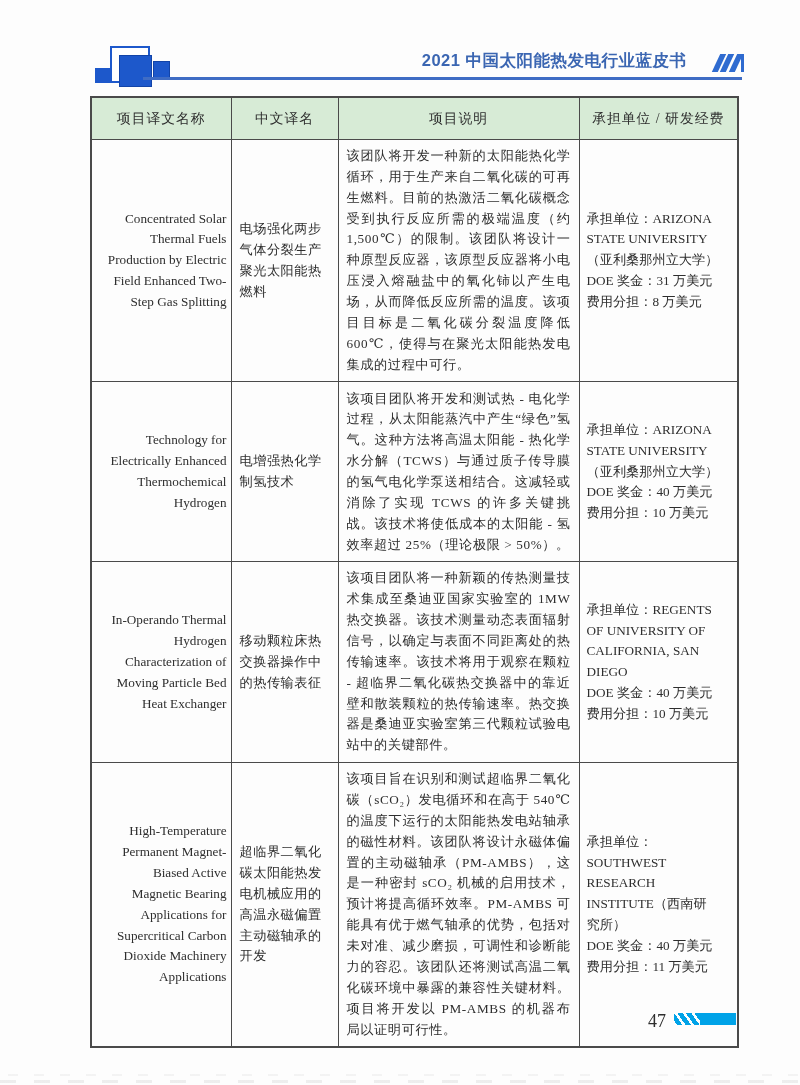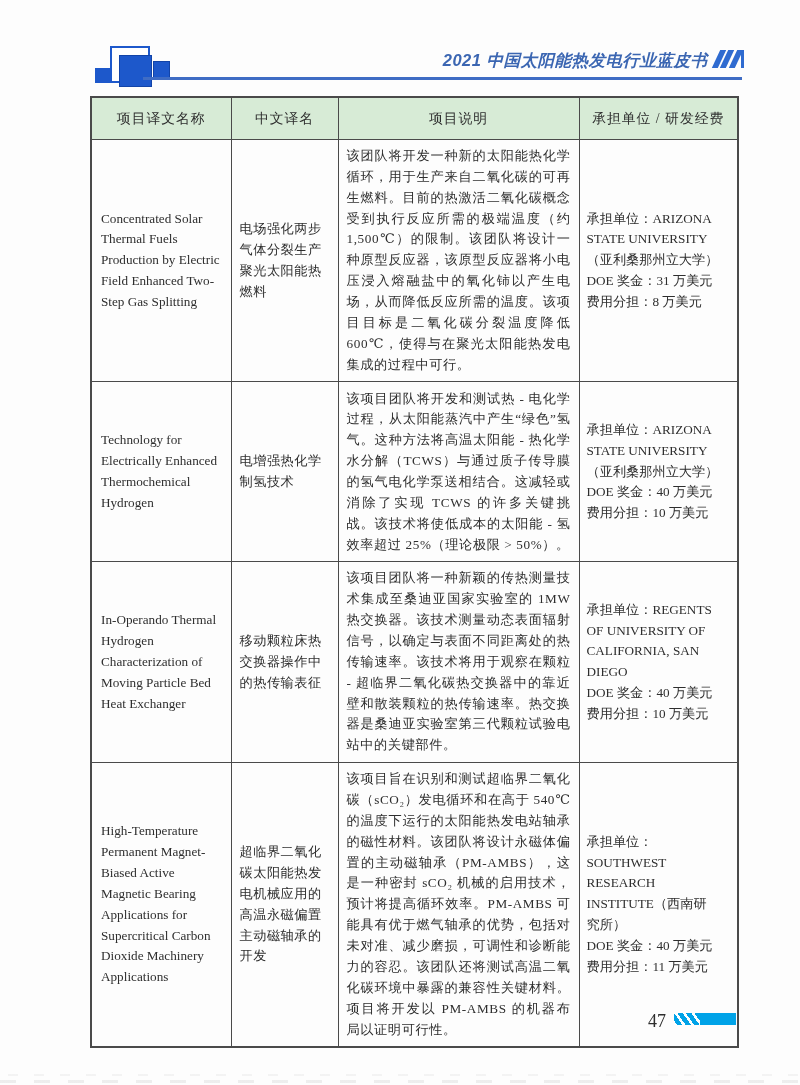--- a/index.html
+++ b/index.html
@@ -19,21 +19,21 @@
     overflow:hidden;
   }
   
   .logo{position:absolute;left:0;top:0;}
   .sq{position:absolute;}
   .sq1{left:95px;top:68px;width:15px;height:15px;background:var(--logo-blue);}
   .sq2{left:110px;top:46px;width:36px;height:33px;background:#fff;border:2px solid var(--logo-blue);}
   .sq3{left:119px;top:55px;width:31px;height:30px;background:var(--logo-blue);border:1px solid #1244a8;}
   .sq4{left:153px;top:61px;width:15px;height:15px;background:var(--logo-blue);border:1px solid #1244a8;}
   .header-right{
-    position:absolute;top:50px;right:56px;display:flex;align-items:flex-start;gap:8px;font-style:italic;
+    position:absolute;top:50px;right:56px;display:flex;align-items:flex-end;gap:29px;
   }
   .header-title{
     font-family:"Liberation Sans","DejaVu Sans",sans-serif;
     font-size:16.5px;font-weight:600;color:var(--title-blue);letter-spacing:.5px;
   }
   .slashes{display:flex;align-items:flex-end;gap:2.5px;height:18px;}
   .slashes .sl{width:6px;height:18px;background:var(--slash-blue);transform:skewX(-25deg);}
   .slashes .bar{width:3px;height:18px;background:var(--slash-blue);}
   .header-rule{
     position:absolute;left:143px;top:77px;width:599px;height:3px;background:var(--rule-blue);
@@ -49,21 +49,21 @@
   }
   table.projects{border:2px solid var(--border-gray);padding-left:39px;}
   thead th{
     background:var(--header-green);height:39px;font-weight:400;
     font-size:13.8px;text-align:center;letter-spacing:1px;
   }
   tbody tr.r0{height:226px;}
   tbody tr.r1{height:180px;}
   tbody tr.r2{height:196px;}
   tbody tr.r3{height:268px;}
-  td.c-en{padding:4px 4px 4px 9px;}
+  td.c-en{padding:4px 4px 4px 9px;text-align:right;}
   td.c-zh{padding:4px 5px 4px 8px;letter-spacing:.5px;font-family:Liberation Serif, serif;}
   td.c-desc{
     padding:6px 8px;text-align:justify;text-justify:inter-ideograph;
     letter-spacing:.6px;
   }
   td.c-fund{padding:4px 4px 4px 7px;white-space:pre-line;}
   
   .page-number{
     position:absolute;left:638px;top:1011px;width:28px;text-align:right;
     font-size:18px;

